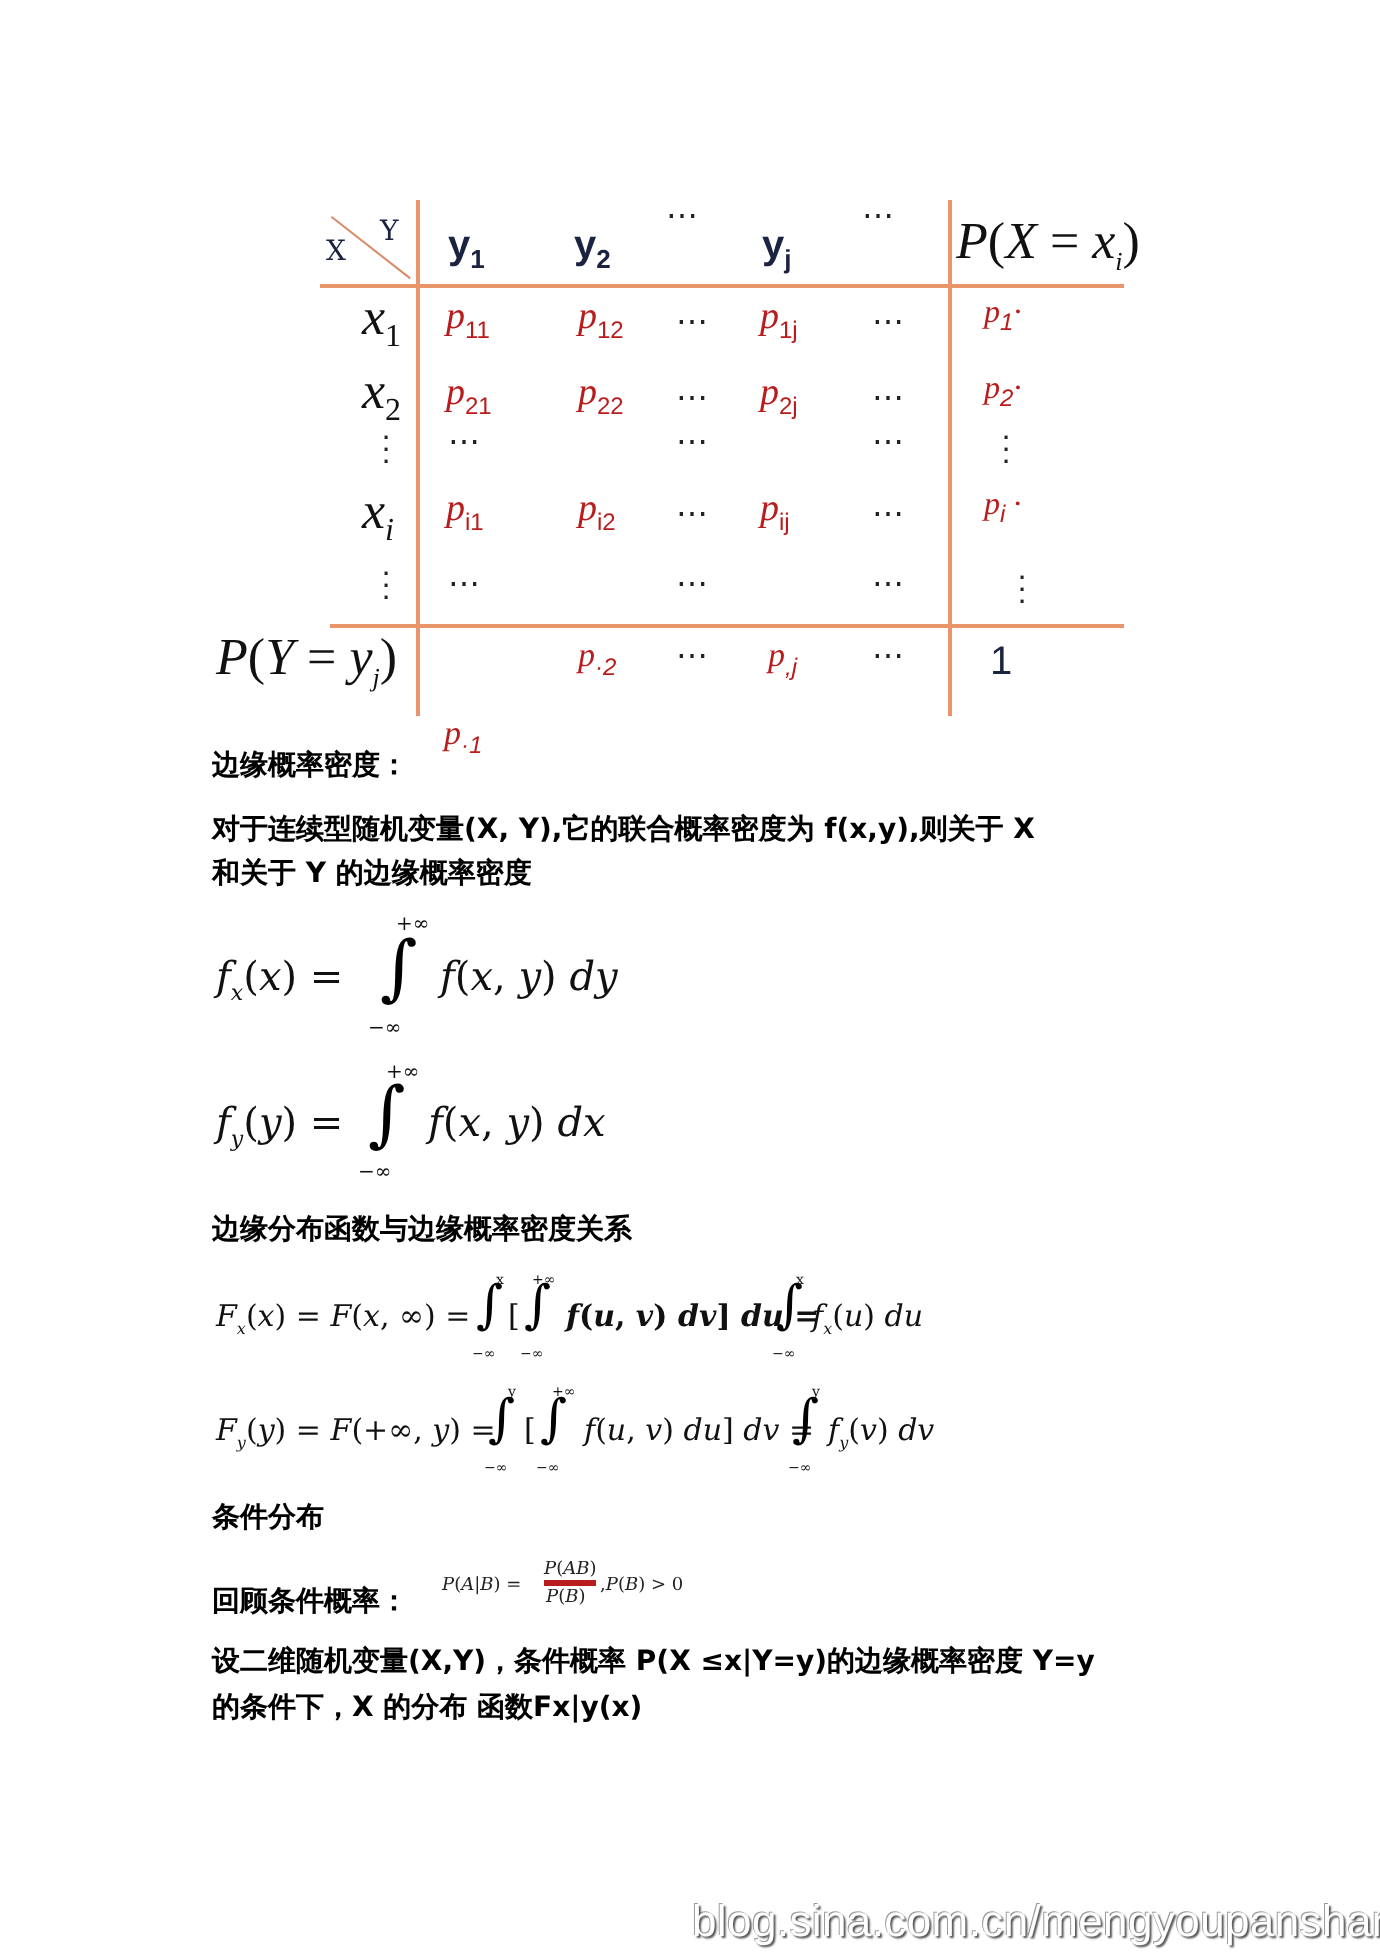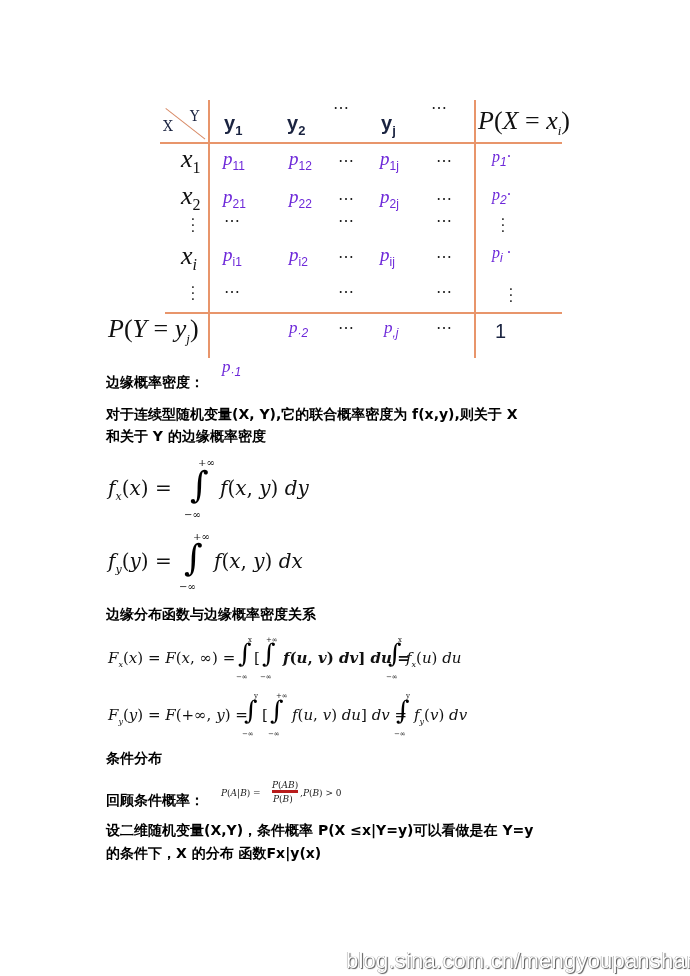--- a/index.html
+++ b/index.html
@@ -5,21 +5,21 @@
     html, body { margin: 0; padding: 0; background: #ffffff; }
     body { width: 690px; height: 976px; position: relative; overflow: hidden; color: #000; font-family: "DejaVu Serif", serif; }
     .abs { position: absolute; white-space: nowrap; }
     .line-h { position: absolute; height: 2px; background: #e8956b; }
     .line-v { position: absolute; width: 2px; background: #e8956b; }
     .diag { position: absolute; height: 1px; background: #d88a66; transform-origin: 0 0; }
     .hdr { font-family: "Liberation Sans", sans-serif; font-weight: bold; color: #1a2340; font-size: 20px; }
     .hdr sub { font-size: 13px; }
     .rowlbl { font-family: "Liberation Serif", serif; font-style: italic; font-size: 26px; color: #111; }
     .rowlbl sub { font-size: 16px; font-style: normal; }
-    .cell { font-family: "Liberation Serif", serif; font-style: italic; font-size: 19px; color: #6d28d9; }
+    .cell { font-family: "Liberation Serif", serif; font-style: italic; font-size: 19px; color: #b91c1c; }
     .cell sub { font-family: "Liberation Sans", sans-serif; font-style: normal; font-size: 12px; }
     .dots { font-family: "Liberation Sans", sans-serif; font-size: 16px; color: #222; letter-spacing: 1px; }
     .vdots { font-family: "Liberation Sans", sans-serif; font-size: 16px; color: #222; line-height: 6px; width: 6px; text-align: center; }
     .bigmath { font-family: "Liberation Serif", serif; font-size: 26px; color: #111; }
     .bigmath i { font-style: italic; }
     .cn { font-family: "DejaVu Sans", sans-serif; font-weight: bold; font-size: 14px; color: #000; }
     .math { font-family: "DejaVu Serif", serif; font-size: 20px; color: #111; }
     .math i { font-style: italic; }
     .math sub { font-size: 11px; font-style: italic; }
     .intsym { font-family: "DejaVu Serif", serif; font-size: 36px; position: absolute; }
@@ -155,16 +155,16 @@
 
 <div class="abs cn" style="left:106px; top:750px;">条件分布</div>
 <div class="abs cn" style="left:106px; top:792px;">回顾条件概率：</div>
 <div>
   <span class="abs tiny" style="left:221px; top:788px;"><i>P</i>(<i>A</i>|<i>B</i>) =</span>
   <span class="abs tiny" style="left:272px; top:780px; border-bottom:3px solid #b91c1c;"><i>P</i>(<i>AB</i>)</span>
   <span class="abs tiny" style="left:273px; top:794px;"><i>P</i>(<i>B</i>)</span>
   <span class="abs tiny" style="left:300px; top:788px;text-align:center;">,<i>P</i>(<i>B</i>) &gt; 0</span>
 </div>
 
-<div class="abs cn" style="left:106px; top:822px;">设二维随机变量(X,Y)，条件概率 P(X ≤x|Y=y)可以看做是在 Y=y</div>
+<div class="abs cn" style="left:106px; top:822px;">设二维随机变量(X,Y)，条件概率 P(X ≤x|Y=y)的边缘概率密度 Y=y</div>
 <div class="abs cn" style="left:106px; top:845px;">的条件下，X 的分布 函数Fx|y(x)</div>
 
 <div class="abs watermark" style="left:346px; top:948px;">blog.sina.com.cn/mengyoupanshan</div>
 
 </body></html>

